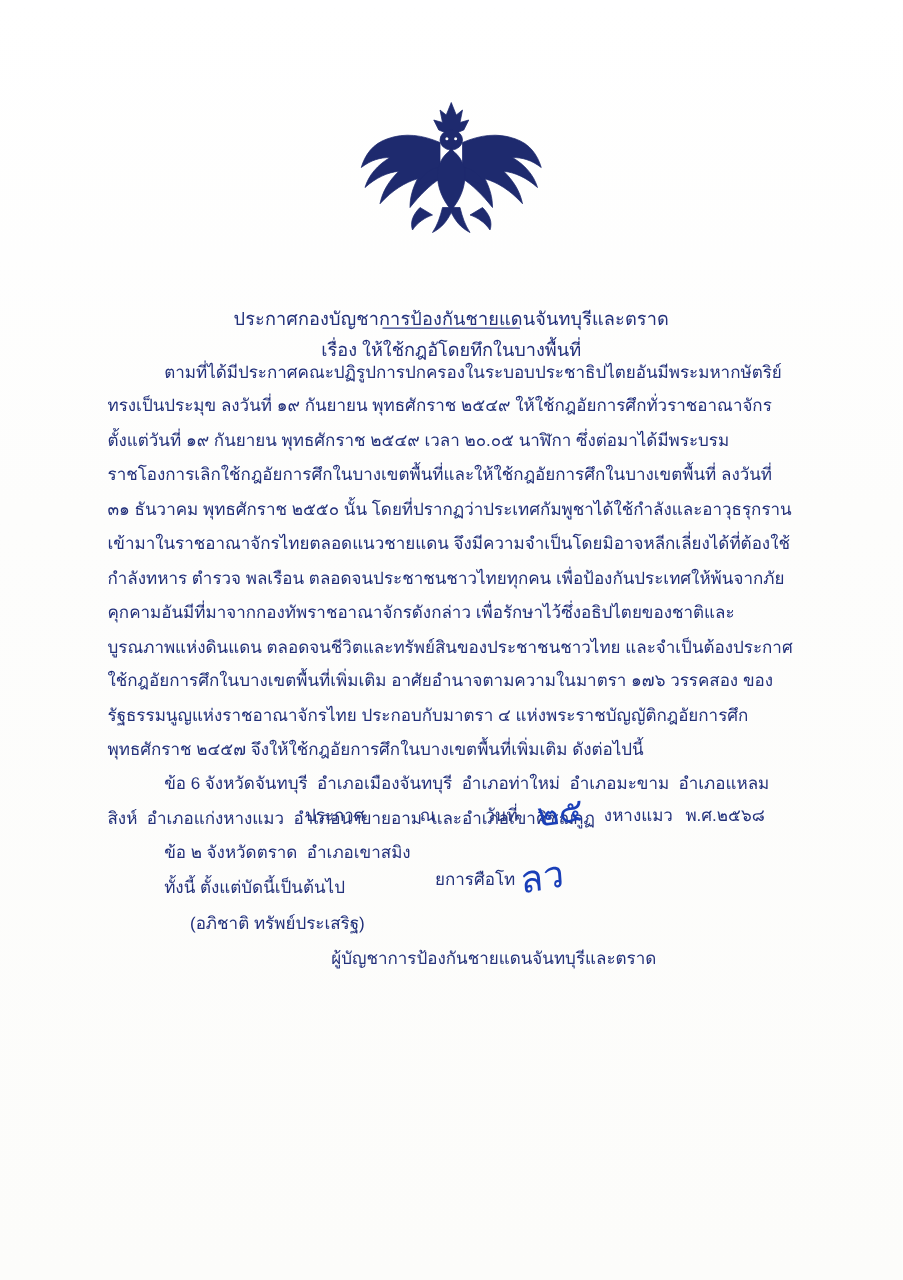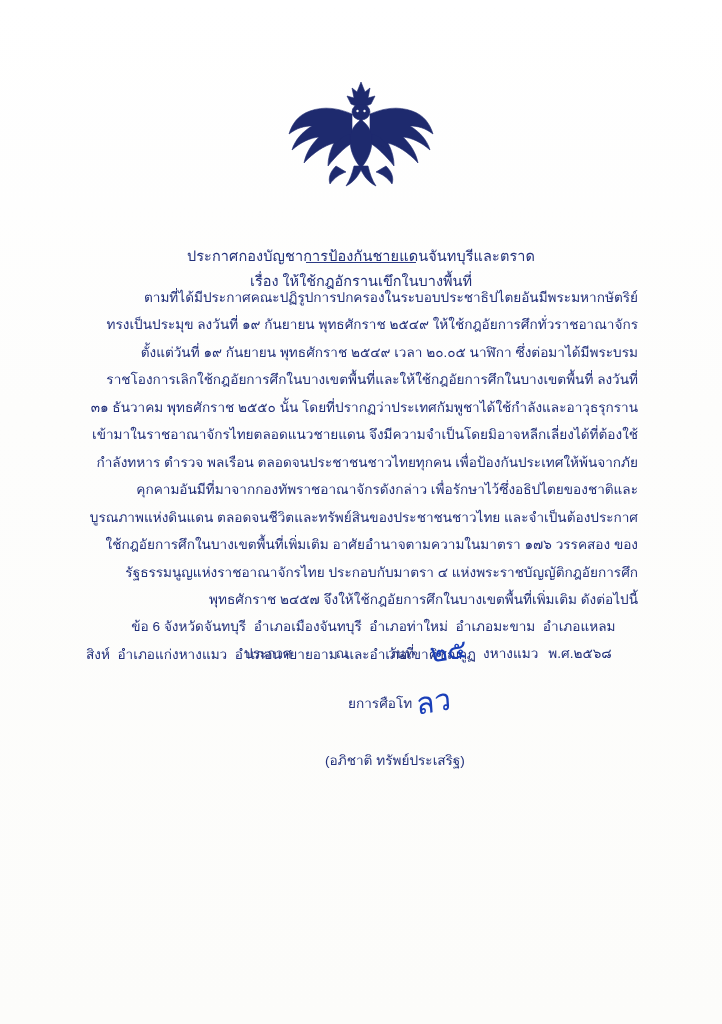--- a/index.html
+++ b/index.html
@@ -78,21 +78,20 @@
     line-height: 2.02;
     color: #22307a;
     text-align: left;
   }
   .body-text p {
     margin: 0;
     white-space: pre-wrap;
   }
   .indent-para {
     text-indent: 0;
-    text-align: right;
   }
   .clause {
     margin-top: 0 !important;
   }
 
   
   .sig-block {
     position: absolute;
     top: 636px;
     left: 86px;
@@ -133,23 +132,23 @@
   .signature-mark {
     position: absolute;
     left: 330px;
     top: -14px;
     font-family: "DejaVu Serif", serif;
     font-size: 30px;
     color: #1a3fb8;
     transform: rotate(-10deg) skewX(-6deg);
   }
   .name-row {
-    text-align: center;
+    text-align: left;
     padding-left: 66px;
-    margin-top: 31px;
+    margin-top: 9px;
   }
   .title-row {
     text-align: center;
     padding-left: 66px;
     margin-top: 6px;
   }
 </style>
 </head>
 <body>
 
@@ -180,39 +179,42 @@
       </g>
       <g fill="#fdfdfb">
         <circle cx="71.5" cy="33" r="1.2"></circle>
         <circle cx="78.5" cy="33" r="1.2"></circle>
       </g>
     </svg>
   </div>
 
   <div class="heading">
     <div class="line1">ประกาศกองบัญชาการป้องกันชายแดนจันทบุรีและตราด</div>
-    <div class="line2">เรื่อง  ให้ใช้กฎอักรานเขึกในบางพื้นที่</div>
+    <div class="line2">เรื่อง  ให้ใช้กฎอัโดยทึกในบางพื้นที่</div>
   </div>
   <div class="rule"></div>
 
   <div class="body-text">
     <p class="indent-para">            ตามที่ได้มีประกาศคณะปฏิรูปการปกครองในระบอบประชาธิปไตยอันมีพระมหากษัตริย์ทรงเป็นประมุข ลงวันที่ ๑๙ กันยายน พุทธศักราช ๒๕๔๙ ให้ใช้กฎอัยการศึกทั่วราชอาณาจักร ตั้งแต่วันที่ ๑๙ กันยายน พุทธศักราช ๒๕๔๙ เวลา ๒๐.๐๕ นาฬิกา ซึ่งต่อมาได้มีพระบรมราชโองการเลิกใช้กฎอัยการศึกในบางเขตพื้นที่และให้ใช้กฎอัยการศึกในบางเขตพื้นที่ ลงวันที่ ๓๑ ธันวาคม พุทธศักราช ๒๕๕๐ นั้น โดยที่ปรากฏว่าประเทศกัมพูชาได้ใช้กำลังและอาวุธรุกรานเข้ามาในราชอาณาจักรไทยตลอดแนวชายแดน จึงมีความจำเป็นโดยมิอาจหลีกเลี่ยงได้ที่ต้องใช้กำลังทหาร ตำรวจ พลเรือน ตลอดจนประชาชนชาวไทยทุกคน เพื่อป้องกันประเทศให้พ้นจากภัยคุกคามอันมีที่มาจากกองทัพราชอาณาจักรดังกล่าว เพื่อรักษาไว้ซึ่งอธิปไตยของชาติและบูรณภาพแห่งดินแดน ตลอดจนชีวิตและทรัพย์สินของประชาชนชาวไทย และจำเป็นต้องประกาศใช้กฎอัยการศึกในบางเขตพื้นที่เพิ่มเติม อาศัยอำนาจตามความในมาตรา ๑๗๖ วรรคสอง ของรัฐธรรมนูญแห่งราชอาณาจักรไทย ประกอบกับมาตรา ๔ แห่งพระราชบัญญัติกฎอัยการศึก พุทธศักราช ๒๔๕๗ จึงให้ใช้กฎอัยการศึกในบางเขตพื้นที่เพิ่มเติม ดังต่อไปนี้</p>
     <p class="clause">            ข้อ 6 จังหวัดจันทบุรี  อำเภอเมืองจันทบุรี  อำเภอท่าใหม่  อำเภอมะขาม  อำเภอแหลมสิงห์  อำเภอแก่งหางแมว  อำเภอนายายอาม  และอำเภอเขาคิชฌกูฏ</p>
+    <p class="clause">            ข้อ ๒ จังหวัดตราด  อำเภอเขาสมิง</p>
+    <p class="clause">            ทั้งนี้ ตั้งแต่บัดนี้เป็นต้นไป</p>
   </div>
 
   <div class="sig-block">
     <div class="date-row">
       <span class="lbl-prakat">ประกาศ</span>
       <span class="lbl-na">ณ</span>
       <span class="lbl-wanthi">วันที่</span>
       <span class="handwrite-day">๒๕</span>
       <span class="lbl-month">งหางแมว</span>
       <span>พ.ศ.๒๕๖๘</span>
     </div>
 
     <div class="rank-row">
       <span>ยการศือโท</span>
       <span class="signature-mark">ลว</span>
     </div>
 
     <div class="name-row">(อภิชาติ  ทรัพย์ประเสริฐ)</div>
+    <div class="title-row">ผู้บัญชาการป้องกันชายแดนจันทบุรีและตราด</div>
   </div>
 </div>
 
 </body></html>

